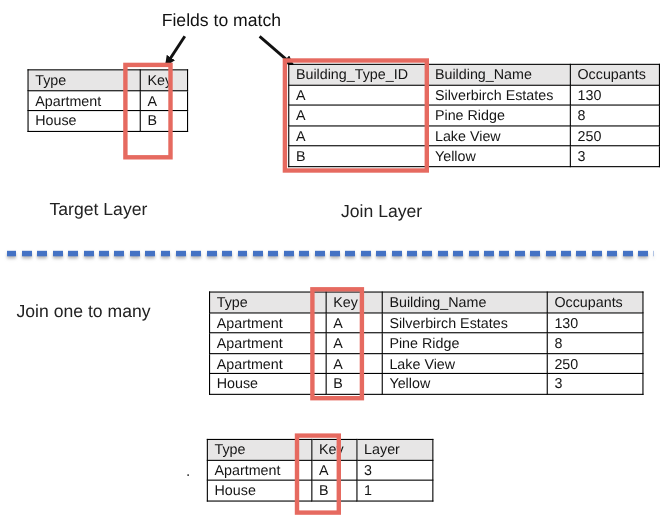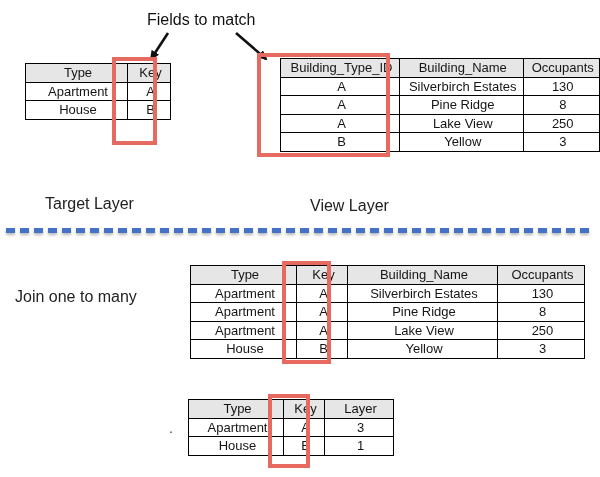--- a/index.html
+++ b/index.html
@@ -12,42 +12,41 @@
     width:600px;
     height:477px;
     background:#ffffff;
     overflow:hidden;
   }
   .lbl{
     position:absolute;
     font-size:16px;
     color:#222222;
     white-space:nowrap;
-    margin-top:13px;
   }
   .annot{
     position:absolute;
     font-size:16px;
     color:#111111;
     white-space:nowrap;
   }
   table.dtable{
     position:absolute;
     border-collapse:collapse;
     table-layout:fixed;
     font-size:13px;
     color:#151515;
   }
   .dtable th,.dtable td{
     border:1.4px solid #000000;
     padding:0 3px 0 6px;
     height:17.5px;
     line-height:17.5px;
     font-weight:normal;
-    text-align:center;
+    text-align:left;
     white-space:nowrap;
     overflow:hidden;
   }
   .dtable th{ background:#E7E6E6; }
   
   .t-target  th:nth-child(1){width:92px}  .t-target  th:nth-child(2){width:33px}
   .t-join    th:nth-child(1){width:123px} .t-join    th:nth-child(2){width:125px} .t-join th:nth-child(3){width:75px}
   .t-many    th:nth-child(1){width:96px}  .t-many    th:nth-child(2){width:41px}  .t-many th:nth-child(3){width:140px} .t-many th:nth-child(4){width:77px}
   .t-one     th:nth-child(1){width:85px}  .t-one     th:nth-child(2){width:31px}  .t-one  th:nth-child(3){width:59px}
   .redrect{
@@ -100,21 +99,21 @@
           <td>Apartment</td>
           <td>A</td>
         </tr>
         <tr>
           <td>House</td>
           <td>B</td>
         </tr>
       </tbody>
     </table>
 
-  <table class="dtable t-join" style="left:280px;top:58px">
+  <table class="dtable t-join" style="left:262px;top:58px">
       <thead>
         <tr>
           <th>Building_Type_ID</th>
           <th>Building_Name</th>
           <th>Occupants</th>
         </tr>
       </thead>
       <tbody>
         <tr>
           <td>A</td>
@@ -136,21 +135,21 @@
           <td>Yellow</td>
           <td>3</td>
         </tr>
       </tbody>
     </table>
 
   <div class="redrect" style="left:112px;top:57px;width:37px;height:80px"></div>
   <div class="redrect" style="left:257px;top:53px;width:125px;height:96px"></div>
 
   <div class="lbl" style="left:45px;top:182px">Target Layer</div>
-  <div class="lbl" style="left:310px;top:184px">View Layer</div>
+  <div class="lbl" style="left:310px;top:184px">Join Layer</div>
 
   <div class="divider"></div>
 
   <div class="lbl" style="left:15px;top:275px">Join one to many</div>
   <table class="dtable t-many" style="left:190px;top:265px">
       <thead>
         <tr>
           <th>Type</th>
           <th>Key</th>
           <th>Building_Name</th>

